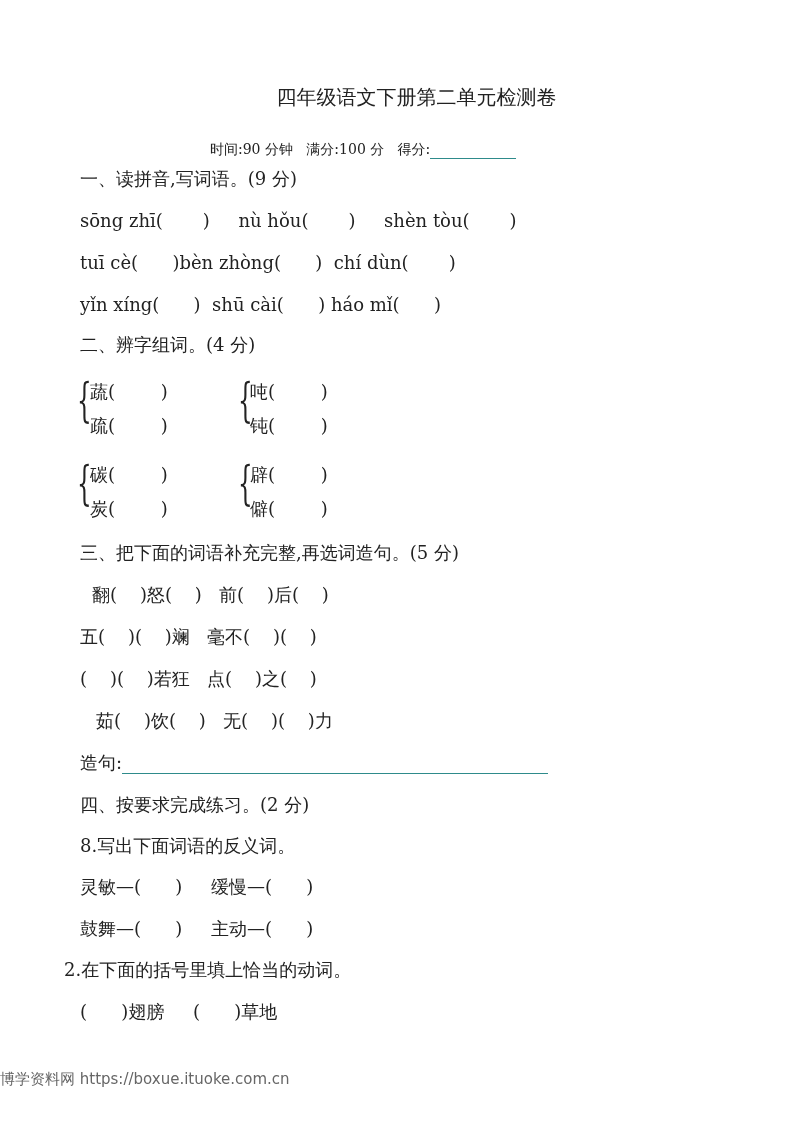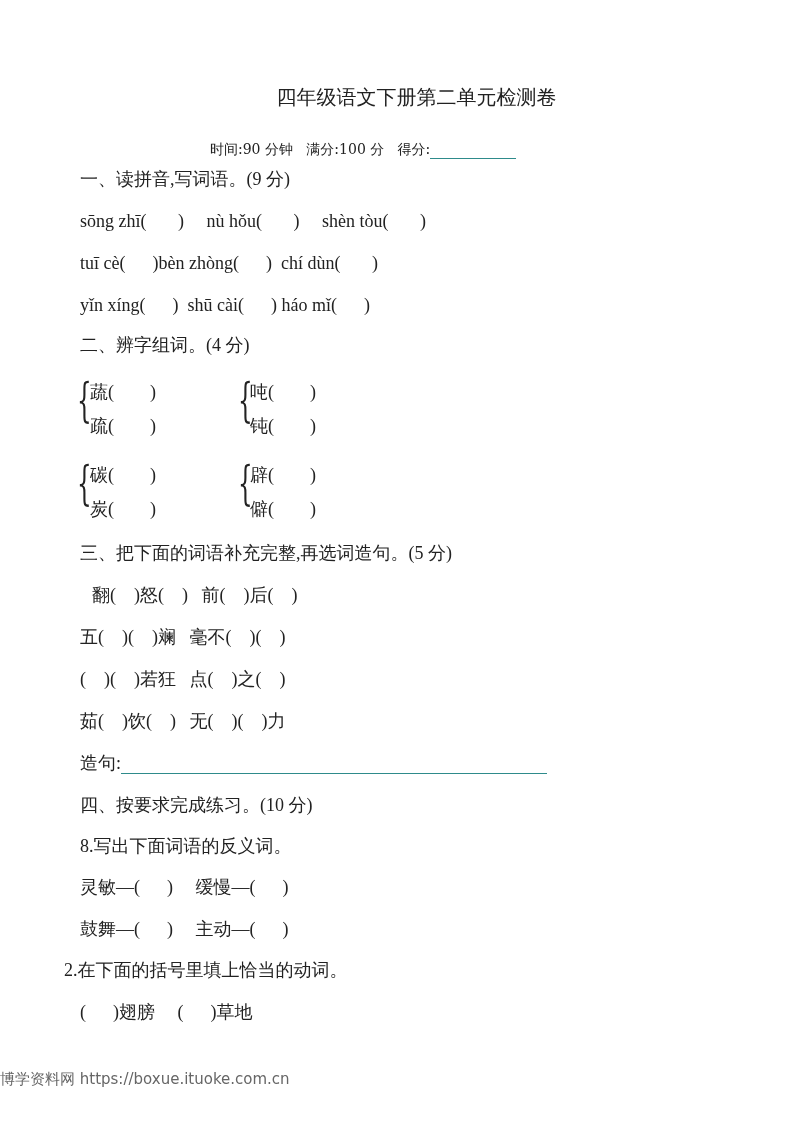--- a/index.html
+++ b/index.html
@@ -1,18 +1,18 @@
 <!DOCTYPE html>
 <html><head>
 <meta charset="utf-8">
 <style>
   html, body { margin: 0; padding: 0; background: #ffffff; }
   body { width: 793px; height: 1122px; position: relative; overflow: hidden;
          font-family: "DejaVu Serif", "Liberation Serif", serif; color: #222; }
-  .line { position: absolute; font-size: 18px; white-space: pre; line-height: 22px; font-family: Liberation Serif, serif; }
+  .line { position: absolute; font-size: 18px; white-space: pre; line-height: 22px; }
   .title { position: absolute; top: 84px; left: 0; width: 793px; text-align: center; font-size: 20px; left: 20px; }
   .meta { position: absolute; top: 138px; left: 210px; font-size: 14px; white-space: pre; }
   .uline { display: inline-block; border-bottom: 1.5px solid #2e8b8b; vertical-align: bottom; height: 20px; }
   .brace { position: absolute; font-size: 46px; line-height: 46px; font-family: "DejaVu Serif", serif; color: #222; transform: scaleX(0.5); transform-origin: left; }
   .footer { position: absolute; top: 1070px; left: 0; width: 793px; text-align: left;
             font-family: "DejaVu Sans", "Liberation Sans", sans-serif; font-size: 15px; color: #666; }
 </style>
 </head>
 <body>
 
@@ -40,23 +40,23 @@
 <div class="line" style="top:498px;left:90px">炭(        )</div>
 
 <div class="brace" style="top:460px;left:238px">{</div>
 <div class="line" style="top:464px;left:250px">辟(        )</div>
 <div class="line" style="top:498px;left:250px">僻(        )</div>
 
 <div class="line" style="top:542px;left:80px">三、把下面的词语补充完整,再选词造句。(5 分)</div>
 <div class="line" style="top:584px;left:92px">翻(    )怒(    )   前(    )后(    )</div>
 <div class="line" style="top:626px;left:80px">五(    )(    )斓   毫不(    )(    )</div>
 <div class="line" style="top:668px;left:80px">(    )(    )若狂   点(    )之(    )</div>
-<div class="line" style="top:710px;left:80px">茹(    )饮(    )   无(    )(    )力</div>
+<div class="line" style="top:710px;left:96px">茹(    )饮(    )   无(    )(    )力</div>
 <div class="line" style="top:752px;left:80px"><span>造句:</span><span class="uline" style="width:426px"></span></div>
 
-<div class="line" style="top:794px;left:80px">四、按要求完成练习。(10 分)</div>
+<div class="line" style="top:794px;left:80px">四、按要求完成练习。(2 分)</div>
 <div class="line" style="top:835px;left:80px">8.写出下面词语的反义词。</div>
 <div class="line" style="top:876px;left:80px">灵敏—(      )     缓慢—(      )</div>
 <div class="line" style="top:918px;left:80px">鼓舞—(      )     主动—(      )</div>
 <div class="line" style="top:959px;left:64px">2.在下面的括号里填上恰当的动词。</div>
 <div class="line" style="top:1001px;left:80px">(      )翅膀     (      )草地</div>
 
 <div class="footer">博学资料网 https://boxue.ituoke.com.cn</div>
 
 </body></html>

